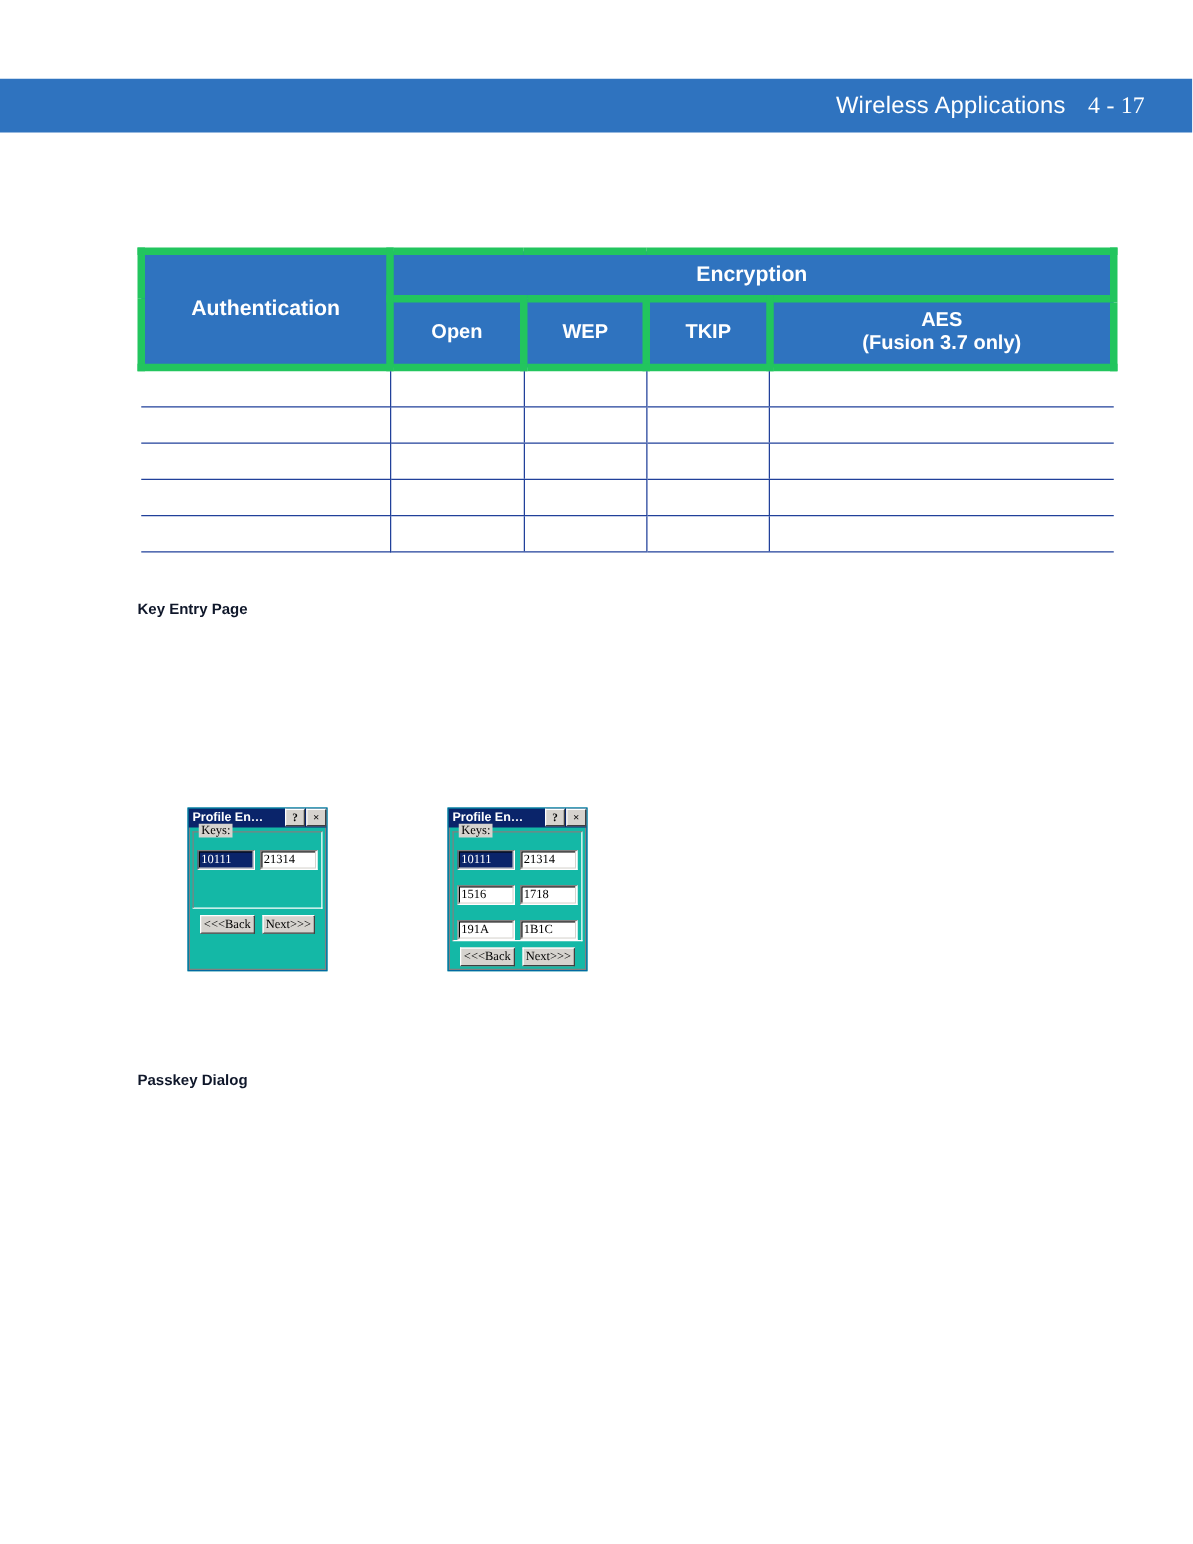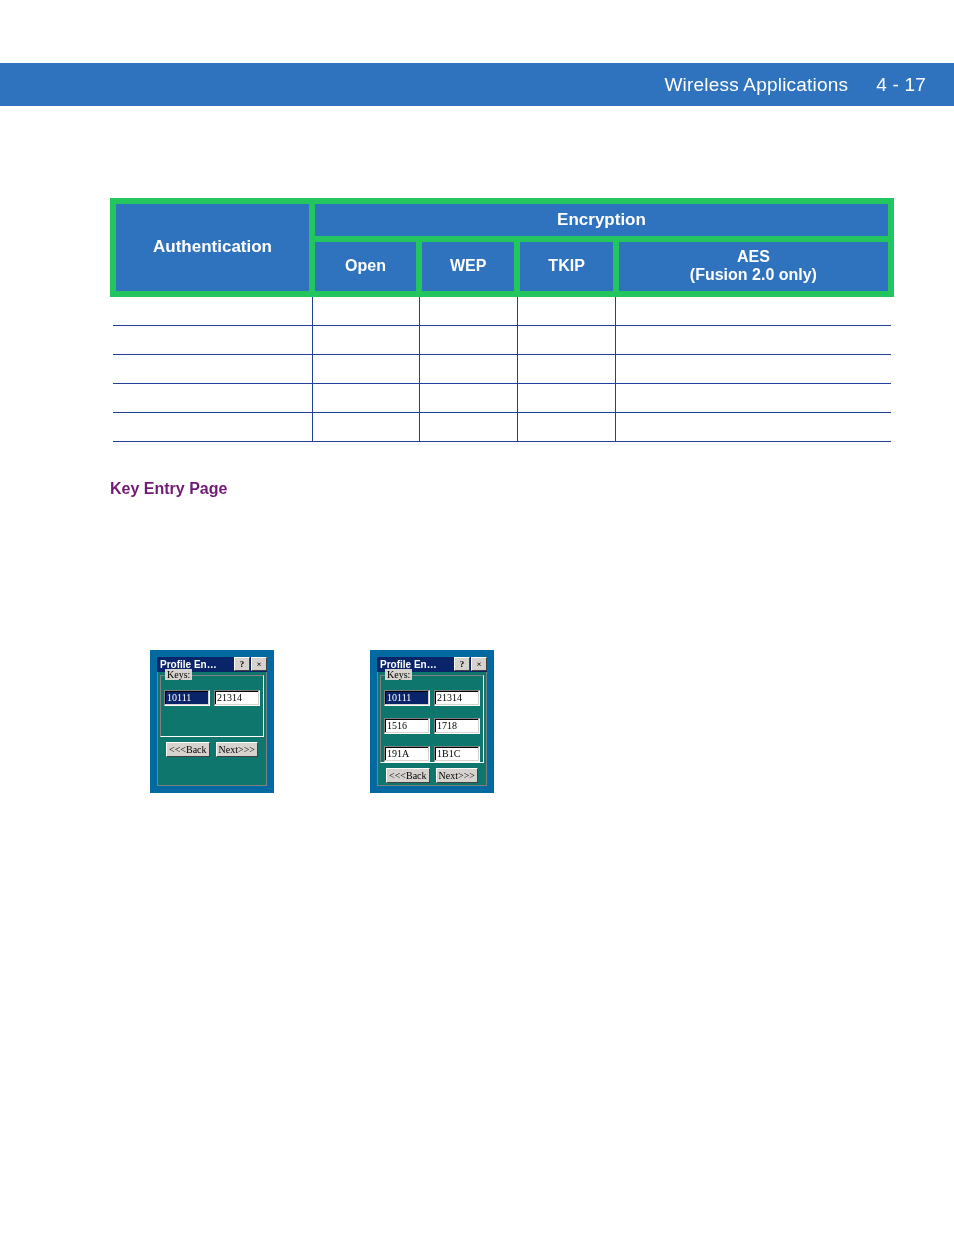--- a/index.html
+++ b/index.html
@@ -1,45 +1,45 @@
 <!DOCTYPE html>
 <html><head>
 <meta charset="utf-8">
 <style>
   html,body{margin:0;padding:0;background:#fff;font-family:Arial,Helvetica,sans-serif;color:#000}
   .page{width:954px;height:1235px;position:relative;margin:0 auto;background:#fff;overflow:hidden}
 
   
-  .hdr{position:absolute;left:0;right:0;top:63px;height:43px;background:#2f73bf;color:#fff;display:flex;justify-content:flex-end;align-items:center;padding-right:28px;font-size:19px;letter-spacing:.2px}
+  .hdr{position:absolute;left:0;right:0;top:63px;height:43px;background:#2f73bf;color:#fff;display:flex;justify-content:flex-end;align-items:center;padding-right:38px;font-size:19px;letter-spacing:.2px}
   .hdr .title{font-family:"Arial Narrow",Arial,sans-serif;font-weight:400}
-  .hdr .pageno{margin-left:28px;font-family:Liberation Sans, sans-serif}
+  .hdr .pageno{margin-left:18px;font-family:Liberation Serif, serif}
 
   
   .content{position:absolute;left:110px;right:60px;top:198px}
 
   
   table.enc{border-collapse:collapse;width:100%;font-family:"Arial Narrow",Arial,sans-serif}
   table.enc th{background:#2f73bf;color:#fff;font-weight:700;font-size:17px;padding:6px 4px;border:6px solid #22c55e;text-align:center}
   table.enc th.auth{width:185px}
   table.enc th.enc-span{border-bottom:1px solid #fff}
   table.enc th.sub{font-size:16px;line-height:1.15}
   table.enc td{border-top:1px solid #21409a;border-bottom:1px solid #21409a;height:26px}
   
   table.enc tr.last td{border-bottom:1px solid #21409a}
   
   table.enc td+td{border-left:1px solid #21409a}
   table.enc td:first-child{border-right:1px solid #21409a}
 
-  .section-h{font-family:"Arial Narrow",Arial,sans-serif;font-weight:700;font-size:16px;color:#701a75;margin-top:38px}
+  .section-h{font-family:"Arial Narrow",Arial,sans-serif;font-weight:700;font-size:12px;color:#0f172a;margin-top:38px}
   .section-h.passkey{margin-top:80px}
 
   
   .dialogs{margin-top:152px;display:flex;gap:96px;margin-left:40px}
 
-  .dlg{width:110px;background:#0f766e;border:7px solid #0369a1;box-shadow:0 0 0 1px #808080 inset}
+  .dlg{width:110px;background:#14b8a6;border:1px solid #0369a1;box-shadow:0 0 0 1px #808080 inset}
   .titlebar{background:#0a246a;color:#fff;height:15px;display:flex;align-items:center;font:bold 10px Tahoma,Arial,sans-serif;padding-left:3px}
   .titlebar .t{flex:1;overflow:hidden;white-space:nowrap}
   .titlebar .btn{width:14px;height:12px;margin-left:1px;background:#d6d3ce;border:1px solid #fff;border-right-color:#404040;border-bottom-color:#404040;color:#000;font:bold 9px Tahoma;display:flex;align-items:center;justify-content:center}
   .grp{margin:3px;border:1px solid #808080;border-right-color:#fff;border-bottom-color:#fff;padding:2px 3px 0;position:relative}
   .grp .legend{position:absolute;top:-7px;left:4px;background:#d6d3ce;font:10px Tahoma;padding:0 2px;color:#000}
   .fldrow{display:flex;gap:4px;margin-top:12px}
   .fld{flex:1;height:14px;background:#fff;border:1px solid #808080;border-right-color:#fff;border-bottom-color:#fff;box-shadow:inset -1px -1px 0 #d6d3ce,inset 1px 1px 0 #000;font:10px Tahoma;padding:0 2px;line-height:14px;color:#000;overflow:hidden}
   .fld.sel{background:#0a246a;color:#fff}
   .spacer-sm{height:30px}
   .btnrow{display:flex;justify-content:center;gap:6px;padding:2px 19px 3px}
@@ -60,21 +60,21 @@
     <thead>
       <tr>
         <th class="auth" rowspan="2">Authentication</th>
         <th class="enc-span" colspan="4">Encryption</th>
       </tr>
       <tr>
         <th class="sub">Open</th>
         <th class="sub">WEP</th>
         <th class="sub">TKIP</th>
         <th class="sub" style="white-space:pre-line">AES
-(Fusion 2.0 only)</th>
+(Fusion 3.7 only)</th>
       </tr>
     </thead>
     <tbody>
       <tr>
             <td></td>
             <td></td>
             <td></td>
             <td></td>
             <td></td>
           </tr>
@@ -155,16 +155,17 @@
         </div>
       </div>
       <div class="btnrow">
         <span class="wbtn">&lt;&lt;&lt;Back</span>
         <span class="wbtn">Next&gt;&gt;&gt;</span>
       </div>
     </div>
 
   </div>
 
+  <div class="section-h passkey">Passkey Dialog</div>
 
 </div>
 
 </div>
 
 </body></html>

